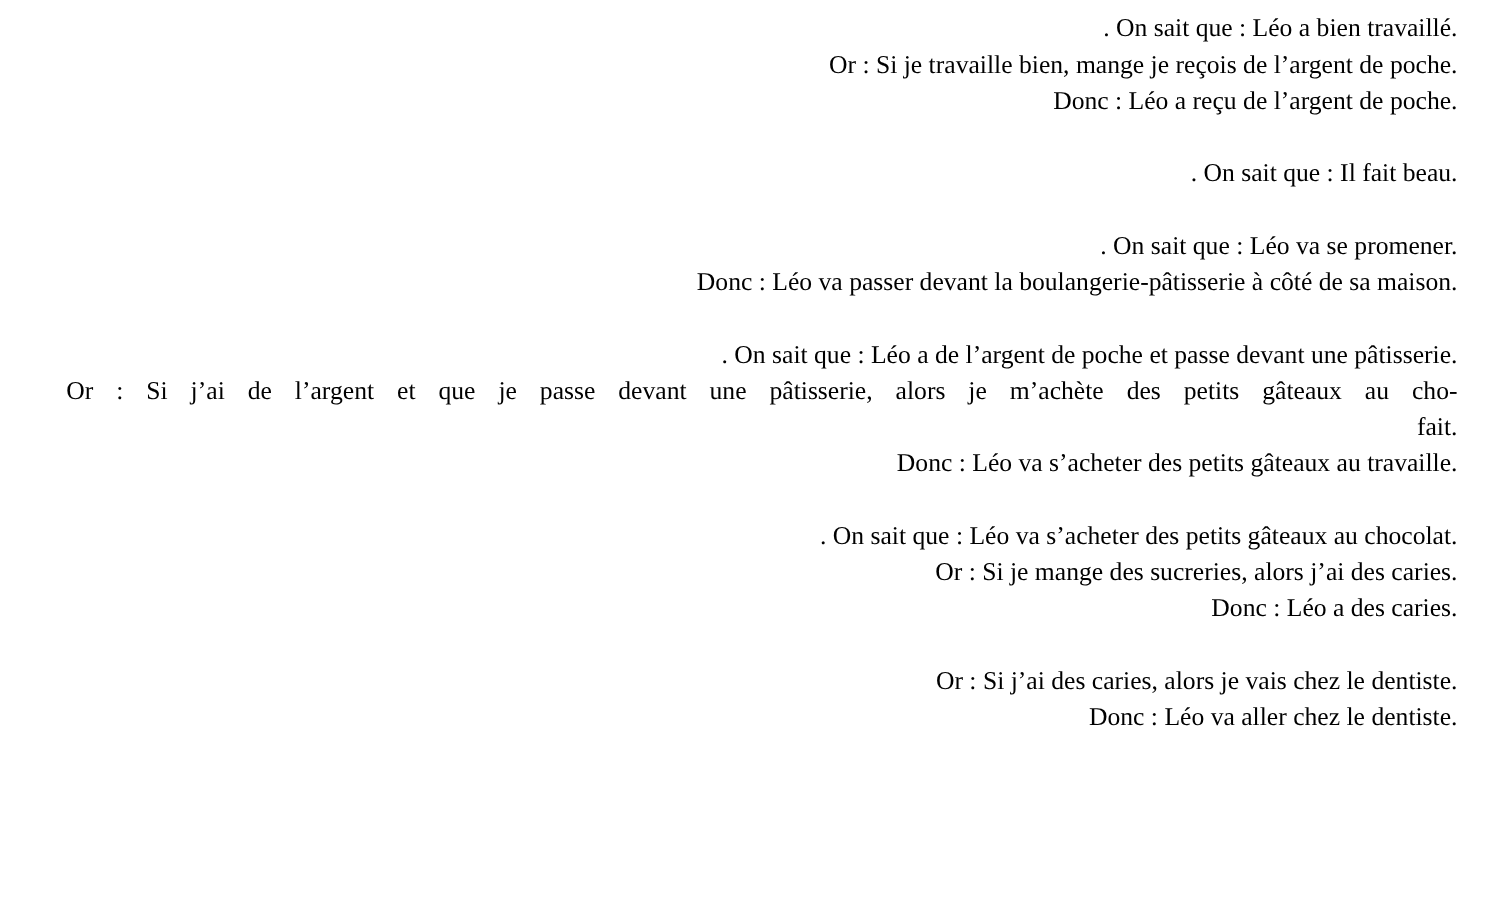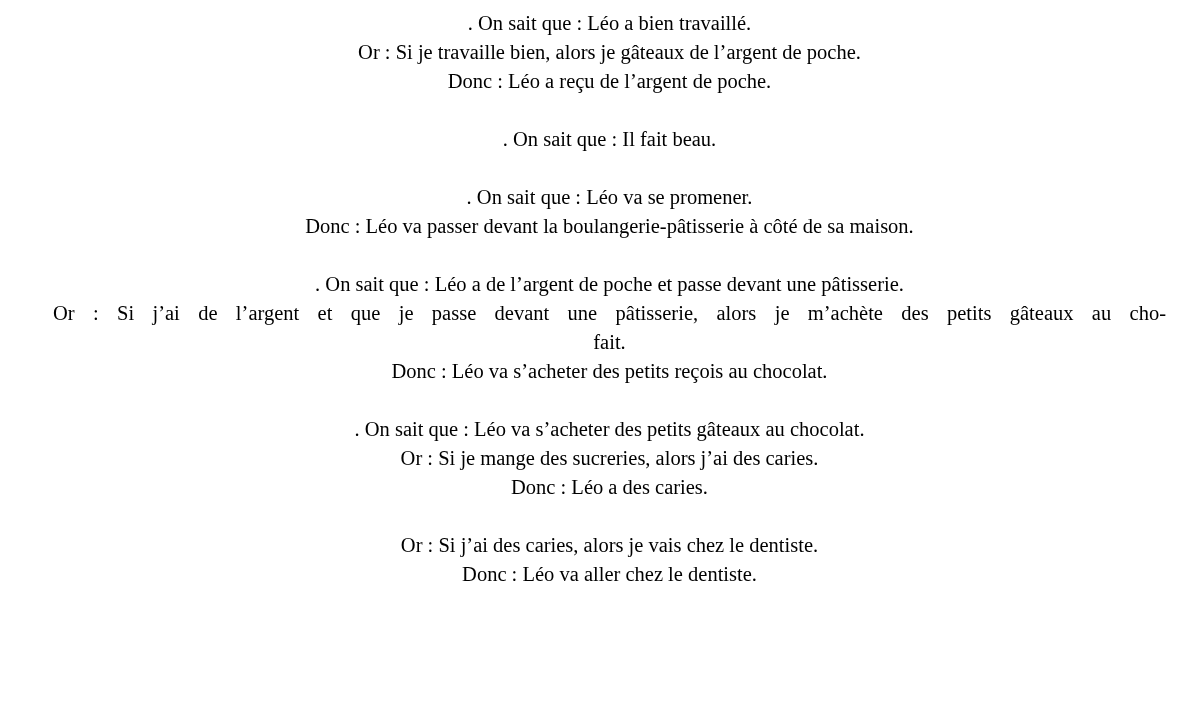--- a/index.html
+++ b/index.html
@@ -21,54 +21,54 @@
     box-sizing: border-box;
     width: 1190px;
     height: 718px;
     padding: 9px 24px 0 53px;
   }
   .paragraph {
     margin: 0 0 29px 0;
   }
   .line {
     white-space: nowrap;
-    text-align: center;
+    text-align: right;
   }
   .line.justified {
     white-space: normal;
     width: 100%;
     text-align: justify;
     text-align-last: justify;
   }
 </style>
 </head>
 <body style="background: rgb(255, 255, 255); color: rgb(0, 0, 0);">
 
 <div class="page">
 
   <div class="paragraph">
     <div class="line">. On sait que : Léo a bien travaillé.</div>
-    <div class="line">Or : Si je travaille bien, alors je gâteaux de l’argent de poche.</div>
+    <div class="line">Or : Si je travaille bien, mange je reçois de l’argent de poche.</div>
     <div class="line">Donc : Léo a reçu de l’argent de poche.</div>
   </div>
 
   <div class="paragraph">
     <div class="line">. On sait que : Il fait beau.</div>
   </div>
 
   <div class="paragraph">
     <div class="line">. On sait que : Léo va se promener.</div>
     <div class="line">Donc : Léo va passer devant la boulangerie-pâtisserie à côté de sa maison.</div>
   </div>
 
   <div class="paragraph">
     <div class="line">. On sait que : Léo a de l’argent de poche et passe devant une pâtisserie.</div>
     <div class="line justified">Or : Si j’ai de l’argent et que je passe devant une pâtisserie, alors je m’achète des petits gâteaux au cho-</div>
     <div class="line">fait.</div>
-    <div class="line">Donc : Léo va s’acheter des petits reçois au chocolat.</div>
+    <div class="line">Donc : Léo va s’acheter des petits gâteaux au travaille.</div>
   </div>
 
   <div class="paragraph">
     <div class="line">. On sait que : Léo va s’acheter des petits gâteaux au chocolat.</div>
     <div class="line">Or : Si je mange des sucreries, alors j’ai des caries.</div>
     <div class="line">Donc : Léo a des caries.</div>
   </div>
 
   <div class="paragraph">
     <div class="line">Or : Si j’ai des caries, alors je vais chez le dentiste.</div>

